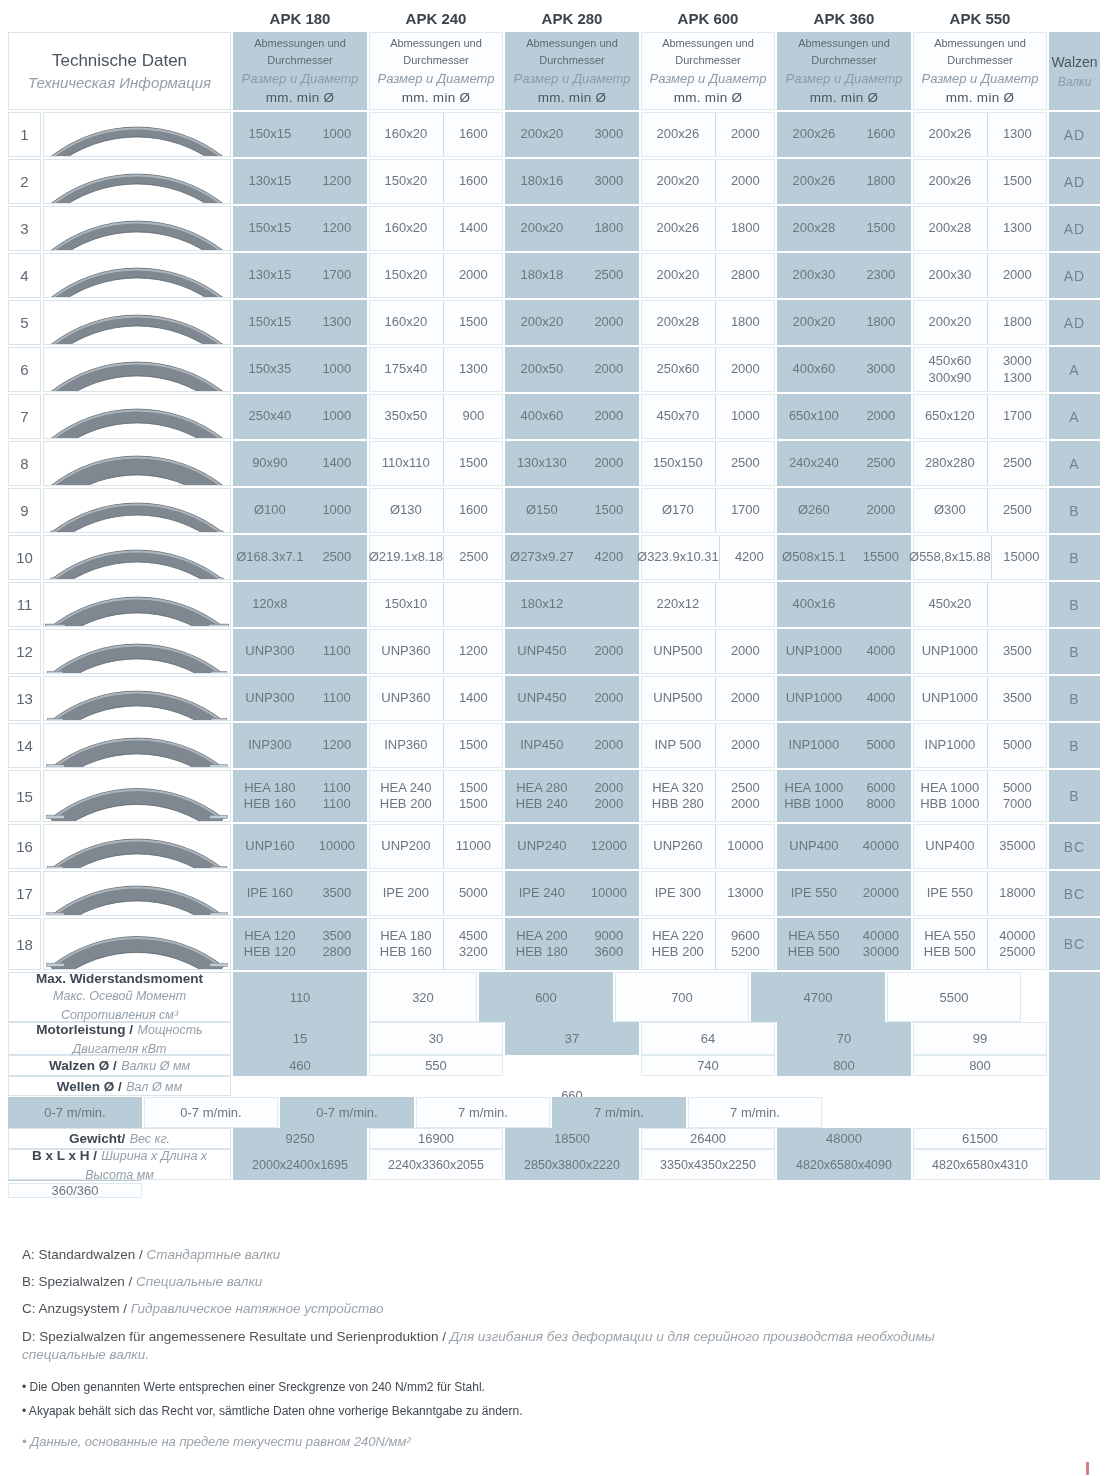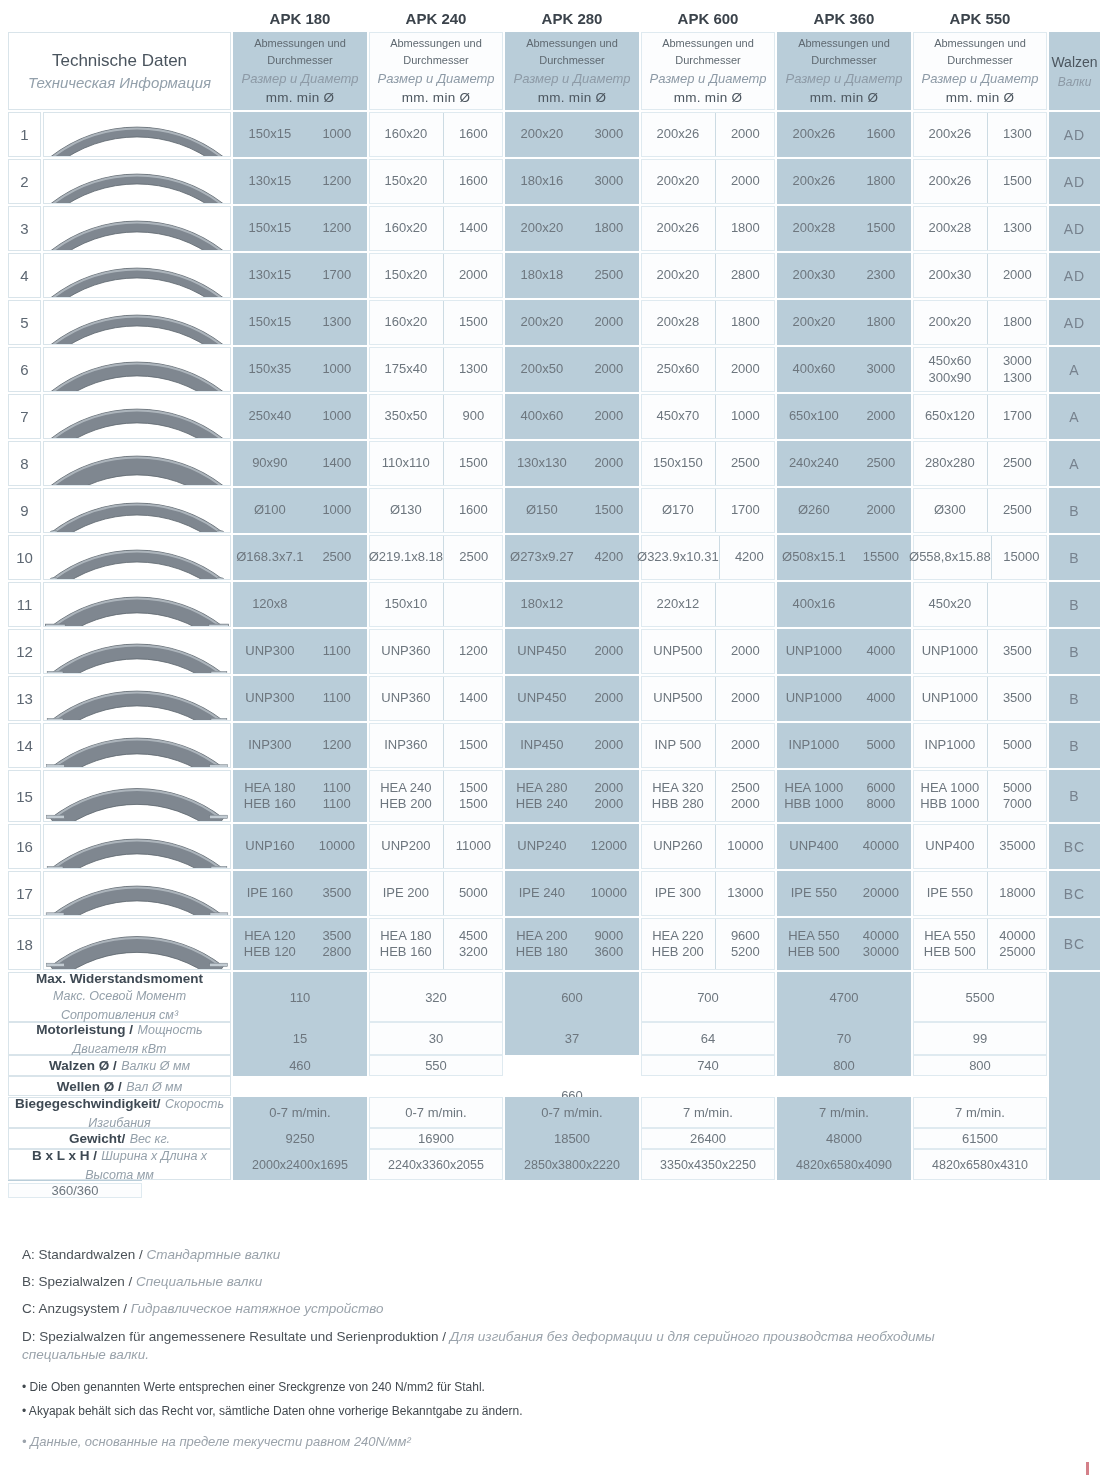--- a/index.html
+++ b/index.html
@@ -782,21 +782,21 @@
         <div class="c wz blue" style="width: 51px;">BC</div>
       </div>
     </div>
   <div class="specs" id="specs">
     <div class="strip"></div>
   <div class="r" style="height: 50px;">
         <div class="c slab cellw" style="width: 223px;">
           <div class="wrap"><span class="de block">Max. Widerstandsmoment</span> <span class="ru">Макс. Осевой Момент Сопротивления см³</span></div>
         </div>
         <div class="c sval blue" style="width: 134px;">110</div>
-        <div class="c sval wht" style="width: 134px;">320</div>
+        <div class="c sval wht" style="width: 108px;">320</div>
         <div class="c sval blue" style="width: 134px;">600</div>
         <div class="c sval wht" style="width: 134px;">700</div>
         <div class="c sval blue" style="width: 134px;">4700</div>
         <div class="c sval wht" style="width: 134px;">5500</div>
       </div>
       <div class="r" style="height: 33px;">
         <div class="c slab cellw" style="width: 223px;">
           <div class="wrap"><span class="de">Motorleistung  /</span> <span class="ru">Мощность Двигателя кВт</span></div>
         </div>
         <div class="c sval blue" style="width: 134px;">15</div>
@@ -822,23 +822,20 @@
           <div class="wrap"><span class="de">Wellen Ø /</span> <span class="ru">Вал Ø мм</span></div>
         </div>
         <div class="c sval blue" style="width: 134px;">180/160</div>
         <div class="c sval wht" style="width: 134px;">240/220</div>
         <div class="c sval blue" style="width: 134px;">280/260</div>
         <div class="c sval wht" style="width: 134px;">300/280</div>
         <div class="c sval blue" style="width: 134px;">360/360</div>
         <div class="c sval wht" style="width: 134px;">360/360</div>
       </div>
       <div class="r" style="height: 31px;">
-        <div class="c slab cellw" style="width: 223px;">
-          <div class="wrap"><span class="de">Biegegeschwindigkeit/</span> <span class="ru">Скорость Изгибания</span></div>
-        </div>
         <div class="c sval blue" style="width: 134px;">0-7 m/min.</div>
         <div class="c sval wht" style="width: 134px;">0-7 m/min.</div>
         <div class="c sval blue" style="width: 134px;">0-7 m/min.</div>
         <div class="c sval wht" style="width: 134px;">7 m/min.</div>
         <div class="c sval blue" style="width: 134px;">7 m/min.</div>
         <div class="c sval wht" style="width: 134px;">7 m/min.</div>
       </div>
       <div class="r" style="height: 21px;">
         <div class="c slab cellw" style="width: 223px;">
           <div class="wrap"><span class="de">Gewicht/</span> <span class="ru">Вес кг.</span></div>

